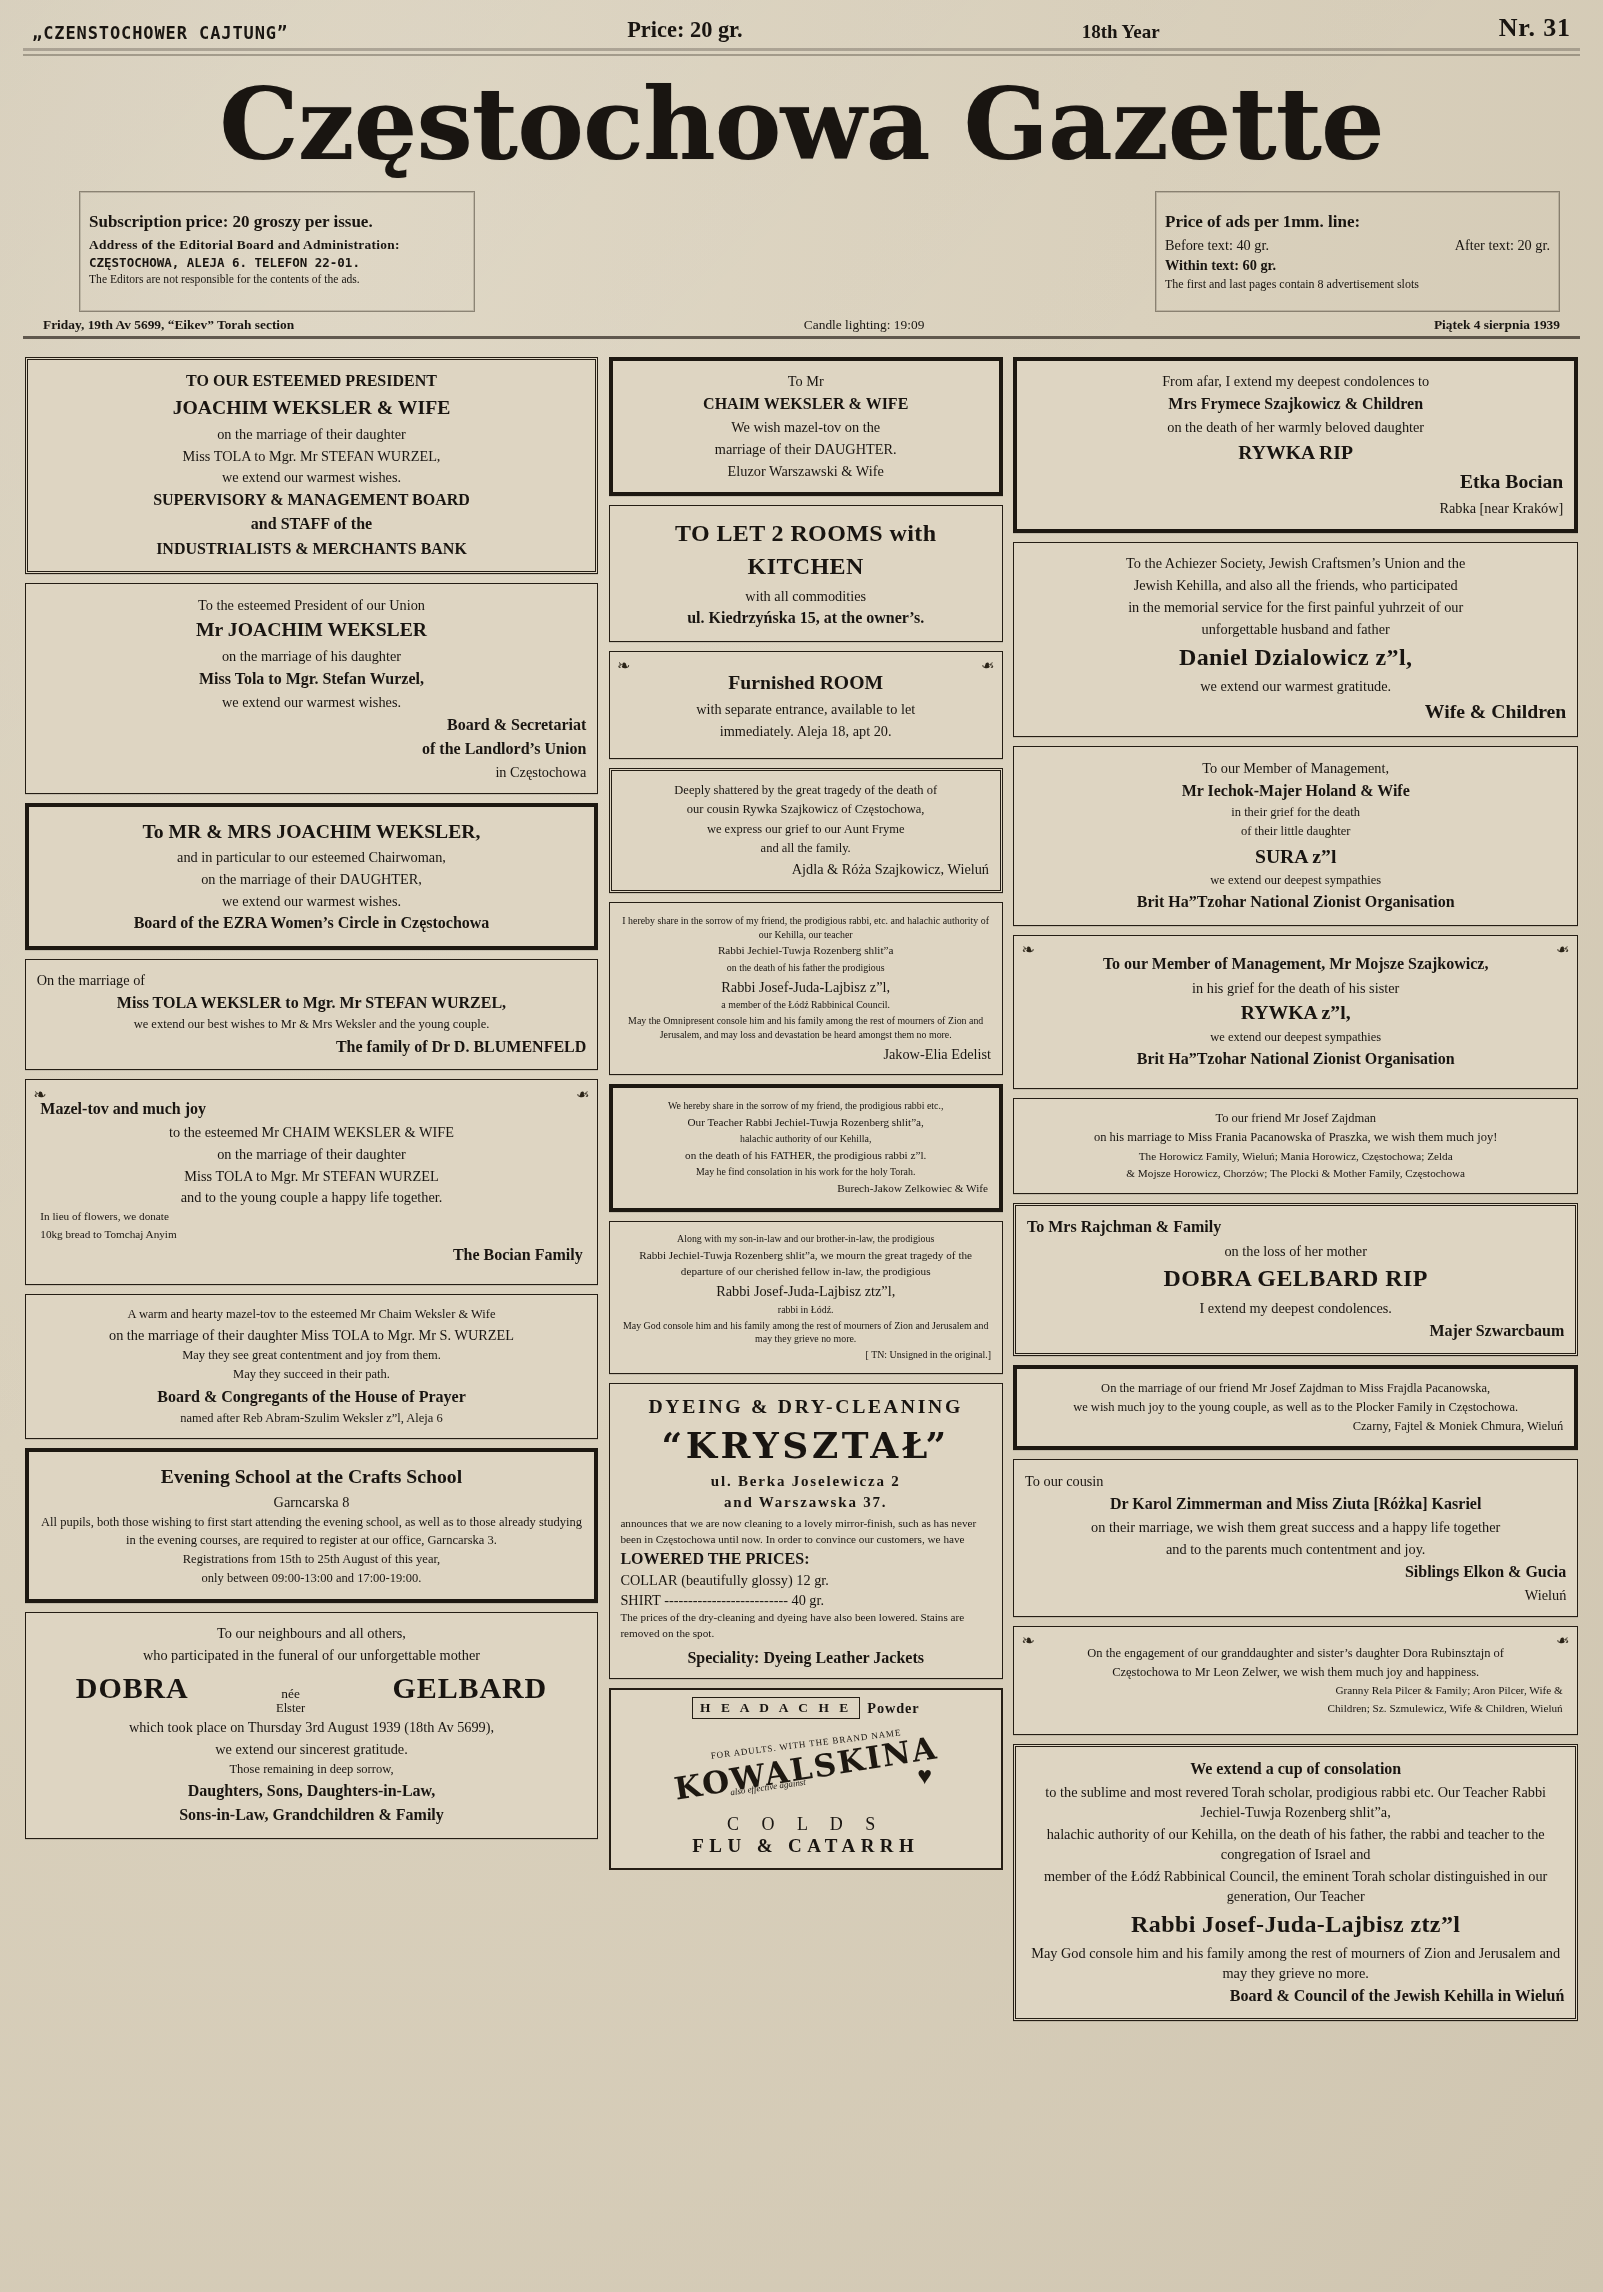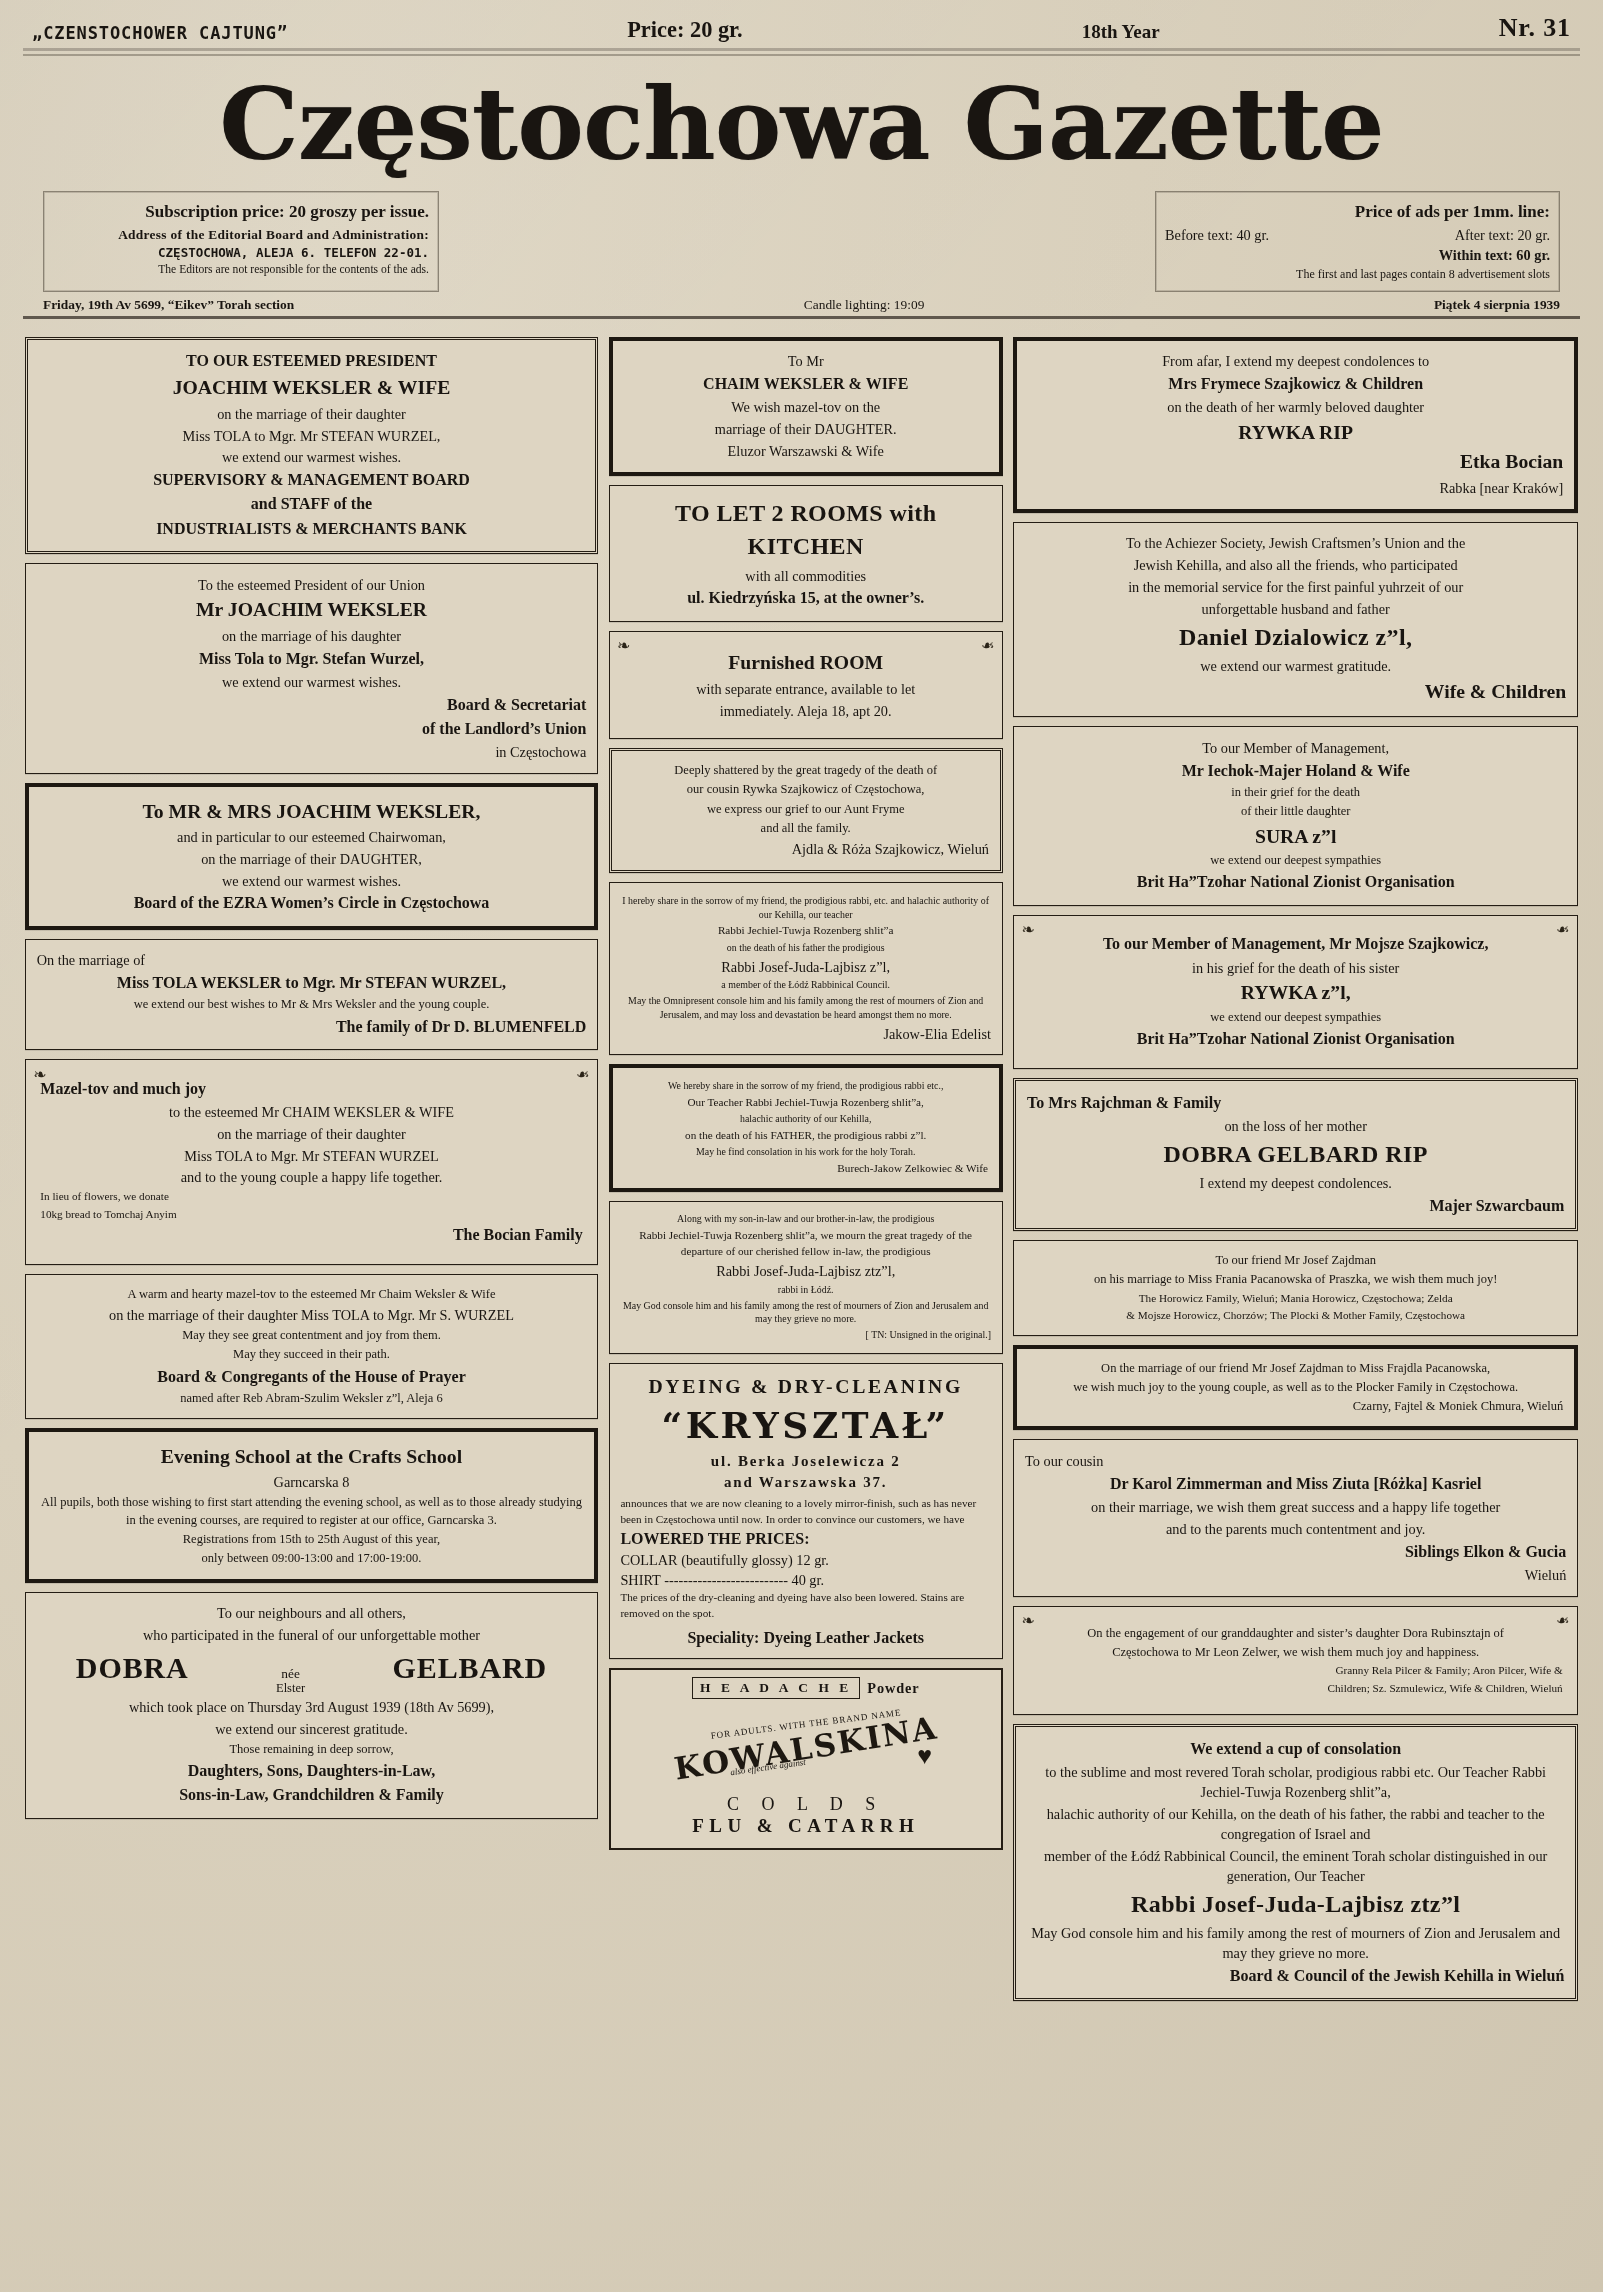--- a/index.html
+++ b/index.html
@@ -41,22 +41,23 @@
     letter-spacing:-0.9px;
     margin:14.3px 0 9px 0;
     text-shadow:0 0 0.9px rgba(0,0,0,0.3);
   }
 
   .info-row{
     display:flex;justify-content:space-between;align-items:stretch;
     gap:16px;padding:3.6px 27px 0 27px;
   }
   .info-box{
-    text-align:right;font-size:13.4px;line-height:1.45;
-    padding:8px 9px;
+    text-align:left;font-size:13.4px;line-height:1.45;
+    padding:18px 9px;
+    margin-left:36px;
   }
   .info-box.bordered{
     border:1.8px solid #3a322680;
     box-shadow:0 0 0 0.9px #3a322633 inset;
   }
   .info-box .b1{font-weight:bold;font-size:17px;}
   .info-box .b2{font-weight:bold;font-size:13.4px;letter-spacing:0.3px;}
   .info-box .b3{font-family:"DejaVu Sans Mono",monospace;font-weight:bold;font-size:12.5px;}
   .info-box .small{font-size:11.6px;}
   .info-mid .m1{font-weight:bold;font-size:21.5px;}
@@ -385,32 +386,32 @@
           <p class="sm">we extend our deepest sympathies</p>
           <p class="md">Brit Ha”Tzohar National Zionist Organisation</p>
         </div>
         <div class="ad orn">
           <p class="md">To our Member of Management, Mr Mojsze Szajkowicz,</p>
           <p class="rg">in his grief for the death of his sister</p>
           <p class="lg">RYWKA z”l,</p>
           <p class="sm">we extend our deepest sympathies</p>
           <p class="md">Brit Ha”Tzohar National Zionist Organisation</p>
         </div>
+        <div class="ad">
+          <p class="sm">To our friend Mr Josef Zajdman</p>
+          <p class="sm">on his marriage to Miss Frania Pacanowska of Praszka, we wish them much joy!</p>
+          <p class="xs">The Horowicz Family, Wieluń; Mania Horowicz, Częstochowa; Zelda</p>
+          <p class="xs">&amp; Mojsze Horowicz, Chorzów; The Plocki &amp; Mother Family, Częstochowa</p>
+        </div>
         <div class="ad double">
           <p class="md left">To Mrs Rajchman &amp; Family</p>
           <p class="rg">on the loss of her mother</p>
           <p class="xl">DOBRA GELBARD RIP</p>
           <p class="rg">I extend my deepest condolences.</p>
           <p class="md right">Majer Szwarcbaum</p>
-        </div>
-        <div class="ad">
-          <p class="sm">To our friend Mr Josef Zajdman</p>
-          <p class="sm">on his marriage to Miss Frania Pacanowska of Praszka, we wish them much joy!</p>
-          <p class="xs">The Horowicz Family, Wieluń; Mania Horowicz, Częstochowa; Zelda</p>
-          <p class="xs">&amp; Mojsze Horowicz, Chorzów; The Plocki &amp; Mother Family, Częstochowa</p>
         </div>
         <div class="ad heavy">
           <p class="sm">On the marriage of our friend Mr Josef Zajdman to Miss Frajdla Pacanowska,</p>
           <p class="sm">we wish much joy to the young couple, as well as to the Plocker Family in Częstochowa.</p>
           <p class="sm right">Czarny, Fajtel &amp; Moniek Chmura, Wieluń</p>
         </div>
         <div class="ad thin">
           <p class="rg left">To our cousin</p>
           <p class="md">Dr Karol Zimmerman and Miss Ziuta [Różka] Kasriel</p>
           <p class="rg">on their marriage, we wish them great success and a happy life together</p>

